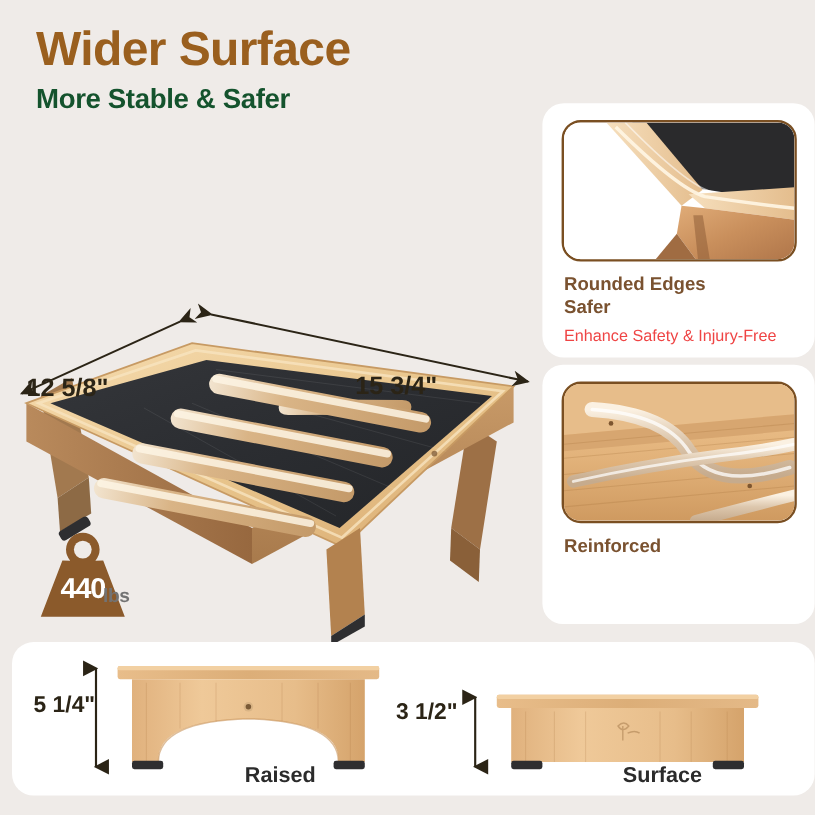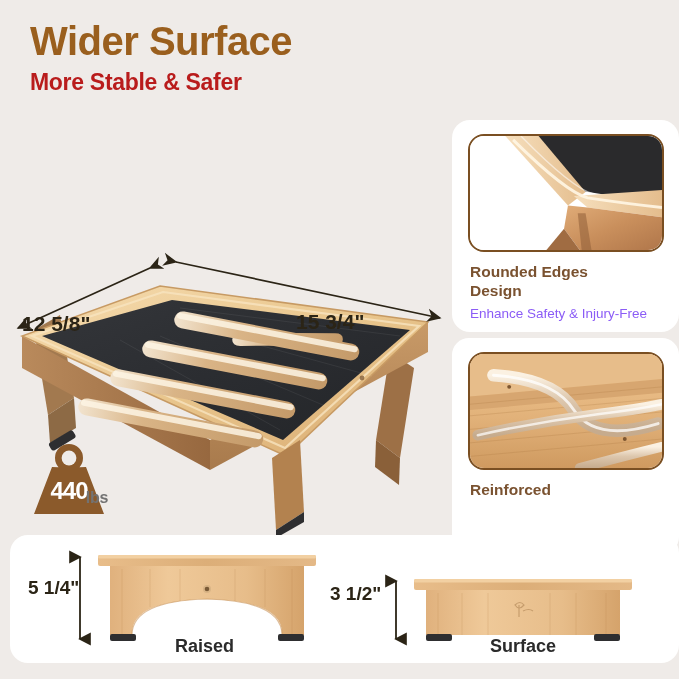--- a/index.html
+++ b/index.html
@@ -14,21 +14,21 @@
   }
   .stage { position:absolute; inset:0; }
 
   
   .headline { position:absolute; left:30px; top:20px; }
   .headline h1 {
     font-size:40px; font-weight:bold; color:#9a5f1e;
     letter-spacing:-0.5px; line-height:1.05;
   }
   .headline h2 {
-    font-size:23px; font-weight:bold; color:#b91c1c;
+    font-size:23px; font-weight:bold; color:#14532d;
     margin-top:7px; letter-spacing:-0.3px;
   }
 
   
   .card { position:absolute; background:#ffffff; border-radius:18px; }
 
   
   .hero { position:absolute; left:0px; top:140px; width:450px; height:380px; }
 
   .dim-label {
@@ -50,51 +50,52 @@
     pointer-events:none;
     margin-top:12px;
   }
   .weight-unit {
     position:absolute; left:0; top:49px; width:100%; text-align:right;
     font-size:16px; font-weight:bold; color:#737373; letter-spacing:-0.3px;
     pointer-events:none;
   }
 
   
-  .feat-card { width:227px;margin-top:34px; }
+  .feat-card { width:227px; }
   .feat-card-1 { left:452px; top:86px; height:212px; }
   .feat-card-2 { left:452px; top:304px; height:216px;border-radius:17px; }
 
   .feat-photo {
     position:absolute; left:16px; top:14px; width:196px; height:118px;
     border:2.5px solid #7a4f22; border-radius:16px; overflow:hidden;
     background:#fff;
   }
   .feat-photo svg { display:block; width:100%; height:100%; }
 
   .feat-title {
     position:absolute; left:18px; width:200px;
     font-size:15.5px; font-weight:bold; color:#7a5230; line-height:1.25;
   }
   .feat-sub {
     position:absolute; left:18px; width:206px;
-    font-size:13.5px; color:#8b5cf6; line-height:1.25;
+    font-size:13.5px; color:#ef4444; line-height:1.25;
   }
   .feat-card-1 .feat-title { top:142px; }
   .feat-card-1 .feat-sub   { top:186px; }
   .feat-card-2 .feat-title { top:142px; }
   .feat-card-2 .feat-sub   { top:186px; }
 
   
   .bottom-card { left:10px; top:535px; width:669px; height:128px; }
   .bottom-svg { position:absolute; left:0; top:0; width:100%; height:100%; }
 
   .cmp-label {
     position:absolute; font-size:18px; font-weight:bold; color:#2b2b2b;
     white-space:nowrap;
+    margin-left:29px;
   }
   .cmp-label-raised   { left:165px; top:101px; }
   .cmp-label-original { left:480px; top:101px; }
 
   .cmp-dim {
     position:absolute; font-size:19px; font-weight:bold; color:#2b2416;
     white-space:nowrap;
   }
   .cmp-dim-raised   { left:18px;  top:42px; }
   .cmp-dim-original { left:320px; top:48px; }
@@ -253,21 +254,21 @@
         <path d="M96 96 L112 118 L78 118 Z" fill="#a06c42"></path>
 
         <path d="M44 4 Q98 58 120 64 Q160 70 196 74" fill="none" stroke="#fff6e4" stroke-width="3" opacity="0.9"></path>
         <path d="M52 0 Q104 54 126 60" fill="none" stroke="#ffffff" stroke-width="1.4" opacity="0.55"></path>
 
         <path d="M118 80 L124 118 L114 118 L110 80 Z" fill="#8f5f39" opacity="0.55"></path>
       </svg>
     </div>
     <div class="feat-title">
       <div>Rounded Edges</div>
-      <div>Design</div>
+      <div>Safer</div>
     </div>
     <div class="feat-sub">Enhance Safety &amp; Injury-Free</div>
   </div>
 
   <div class="card feat-card feat-card-2">
     <div class="feat-photo">
       <svg viewBox="0 0 196 118" preserveAspectRatio="none">
         <defs>
           <linearGradient id="fc2wood" x1="0" y1="0" x2="0" y2="1">
             <stop offset="0%" stop-color="#f0c793"></stop>

